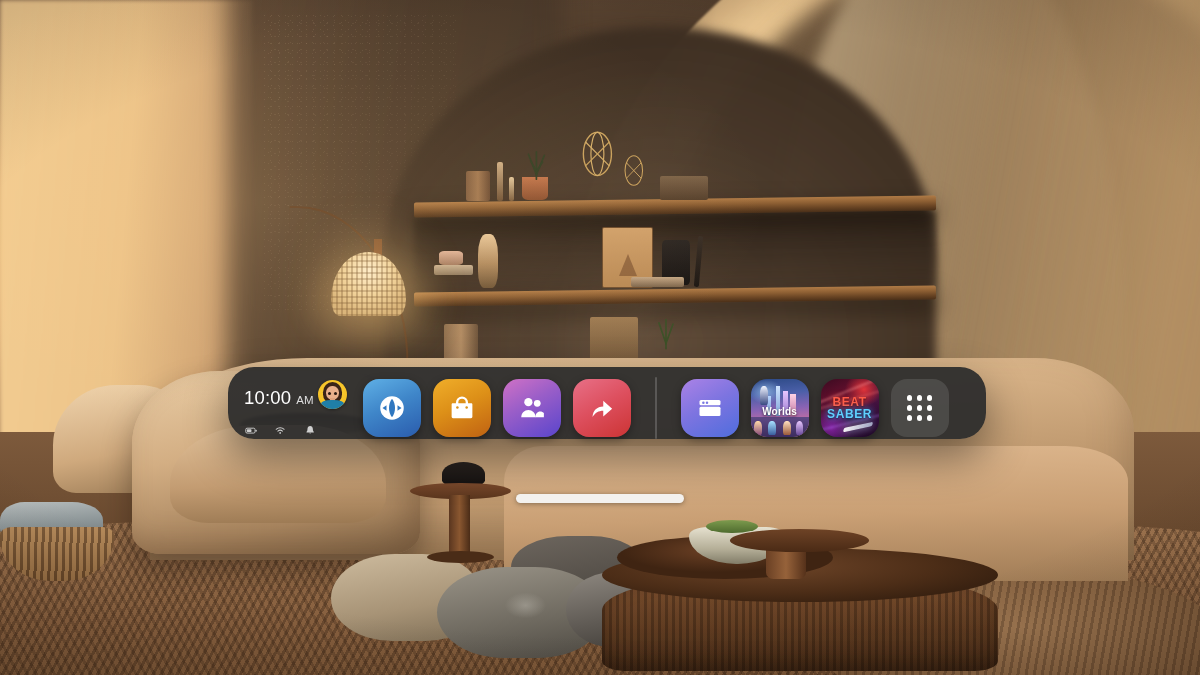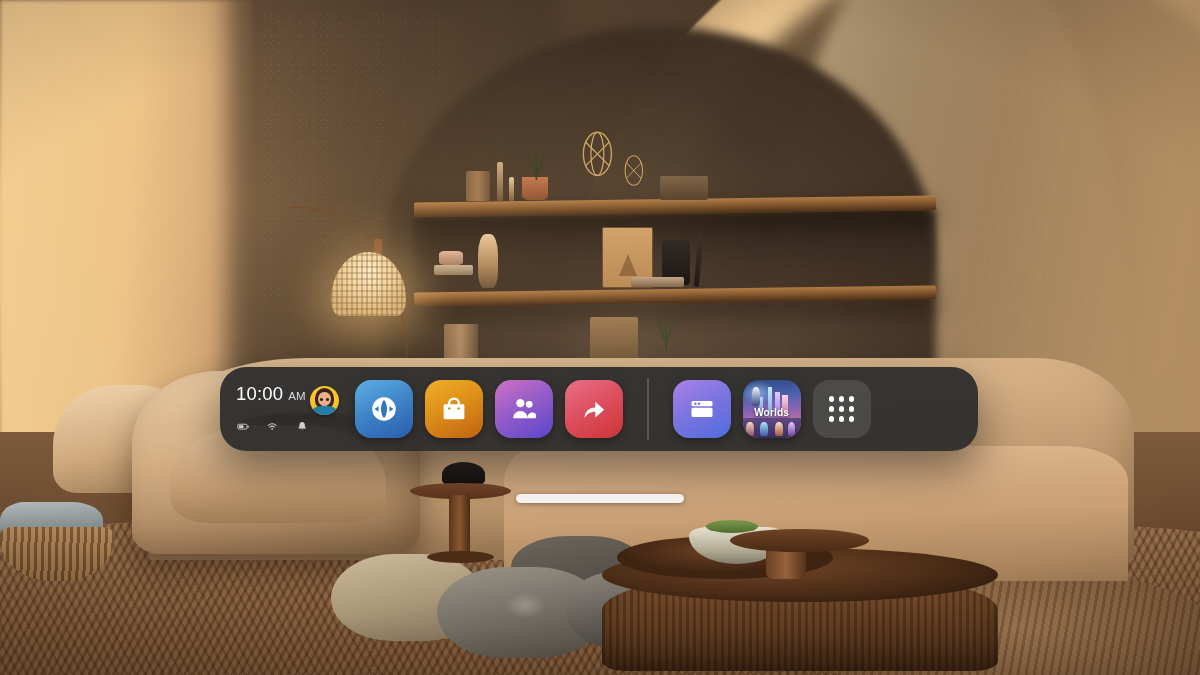--- a/index.html
+++ b/index.html
@@ -309,25 +309,25 @@
   .recent-label{
     color:#fff; font-size:17.5px; font-weight:700; letter-spacing:.1px;
     text-shadow:0 1px 4px rgba(0,0,0,.55);
   }
   .recent-underline{
     margin-top:9px; height:3.5px; border-radius:2px;
     background:#f4f1ee; box-shadow:0 1px 4px rgba(0,0,0,.4);
   }
 
   .dock{
-    position:absolute; left:220px; top:367px; width:758px; height:84px;
+    position:absolute; left:228px; top:367px; width:758px; height:72px;
     background:rgba(44,44,44,.94);
     border-radius:26px;
     box-shadow:0 18px 44px rgba(0,0,0,.45);
-    display:flex; align-items:center;
+    display:flex; align-items:flex-end;
   }
 
   .status-col{
     width:88px; padding-left:16px;
     display:flex; flex-direction:column; justify-content:center; gap:13px;
   }
   .time-row{ display:flex; align-items:baseline; gap:5px; }
   .time{ color:#fff; font-size:18.5px; font-weight:400; letter-spacing:.2px; }
   .ampm{ color:#dedede; font-size:11.5px; font-weight:400; }
   .icons-row{ display:flex; align-items:center; gap:17px; padding-left:1px; }
@@ -631,20 +631,29 @@
         <div class="w-tower3"></div>
         <div class="w-figure"></div>
         <div class="w-ground"></div>
         <div class="w-char w-c1"></div>
         <div class="w-char w-c2"></div>
         <div class="w-char w-c3"></div>
         <div class="w-char w-c4"></div>
         <div class="worlds-label">Worlds</div>
       </div>
 
+      <div class="tile">
+        <div class="bs-bg"></div>
+        <div class="bs-streak bs-s1"></div>
+        <div class="bs-streak bs-s2"></div>
+        <div class="bs-streak bs-s3"></div>
+        <div class="bs-beat">BEAT</div>
+        <div class="bs-saber">SABER</div>
+        <div class="bs-blade"></div>
+      </div>
 
       <div class="grid-btn">
         <div class="dots">
           <i></i>
             <i></i>
             <i></i>
           <i></i>
             <i></i>
             <i></i>
           <i></i>

